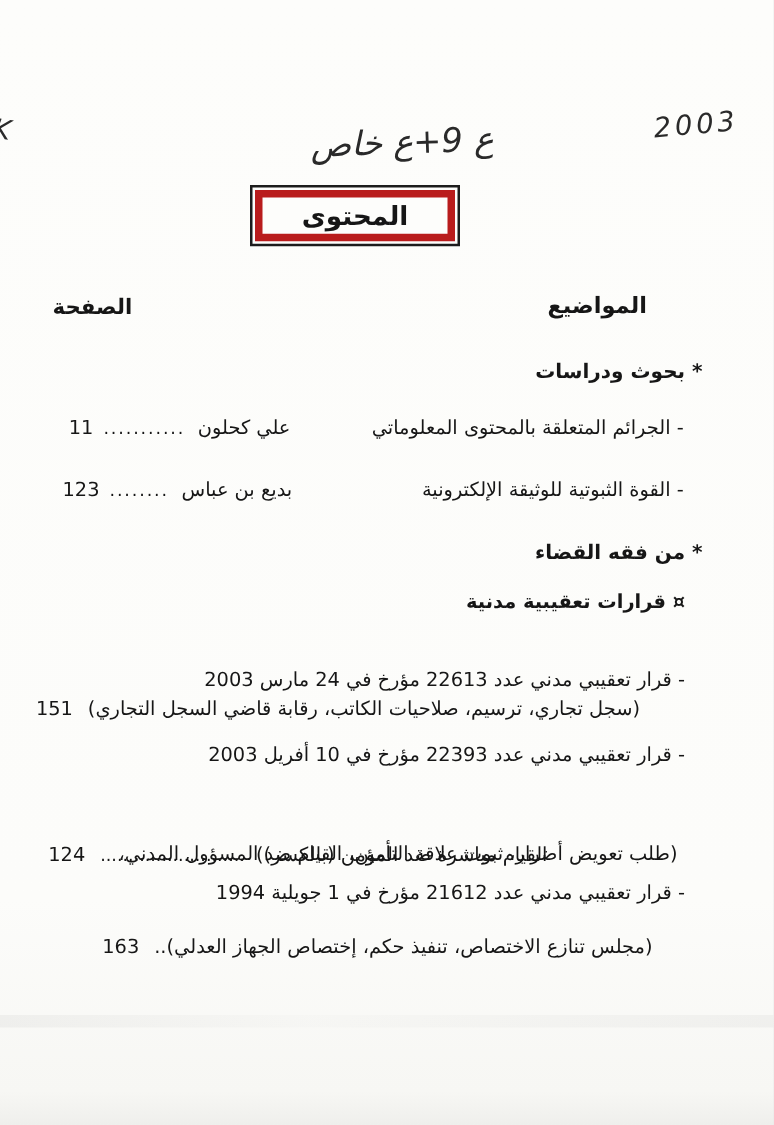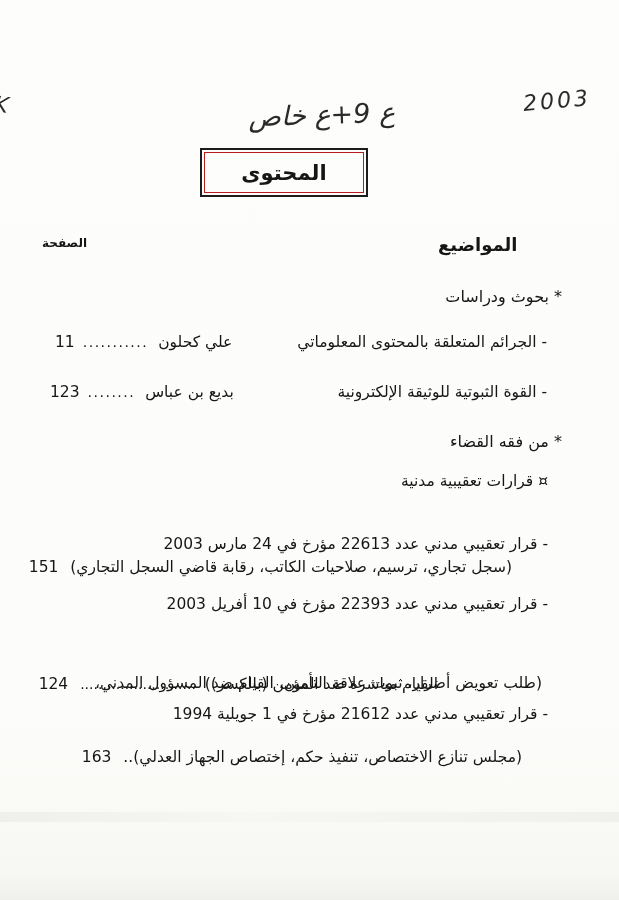--- a/index.html
+++ b/index.html
@@ -27,33 +27,33 @@
 
   
   .title-box{
     top:148px;left:200px;width:168px;height:49px;
     border:2px solid #1c1c1c;
     padding:2px;
     box-sizing:border-box;
     background:#fdfdfb;
   }
   .title-box-inner{
-    border:1px solid #b91c1c;
+    border:6px solid #b91c1c;
     width:100%;height:100%;
     box-sizing:border-box;
     display:flex;align-items:center;justify-content:center;
     font-size:21px;font-weight:bold;
   }
 
   
   .col-topics{top:234px;left:438px;font-size:18px;font-weight:bold;}
-  .col-page{top:236px;left:42px;font-size:12px;font-weight:bold;}
+  .col-page{top:236px;left:42px;font-size:17px;font-weight:bold;}
 
   
-  .sec{font-size:16px;font-weight:normal;}
+  .sec{font-size:16px;font-weight:bold;}
   .sec-research{top:287px;right:57px;}
   .sec-juris{top:432px;right:57px;}
   .sec-civil{top:472px;right:71px;font-size:15.5px;}
 
   
   .toc-row{
     display:flex;align-items:baseline;
     direction:rtl;
     font-size:15.5px;
   }

